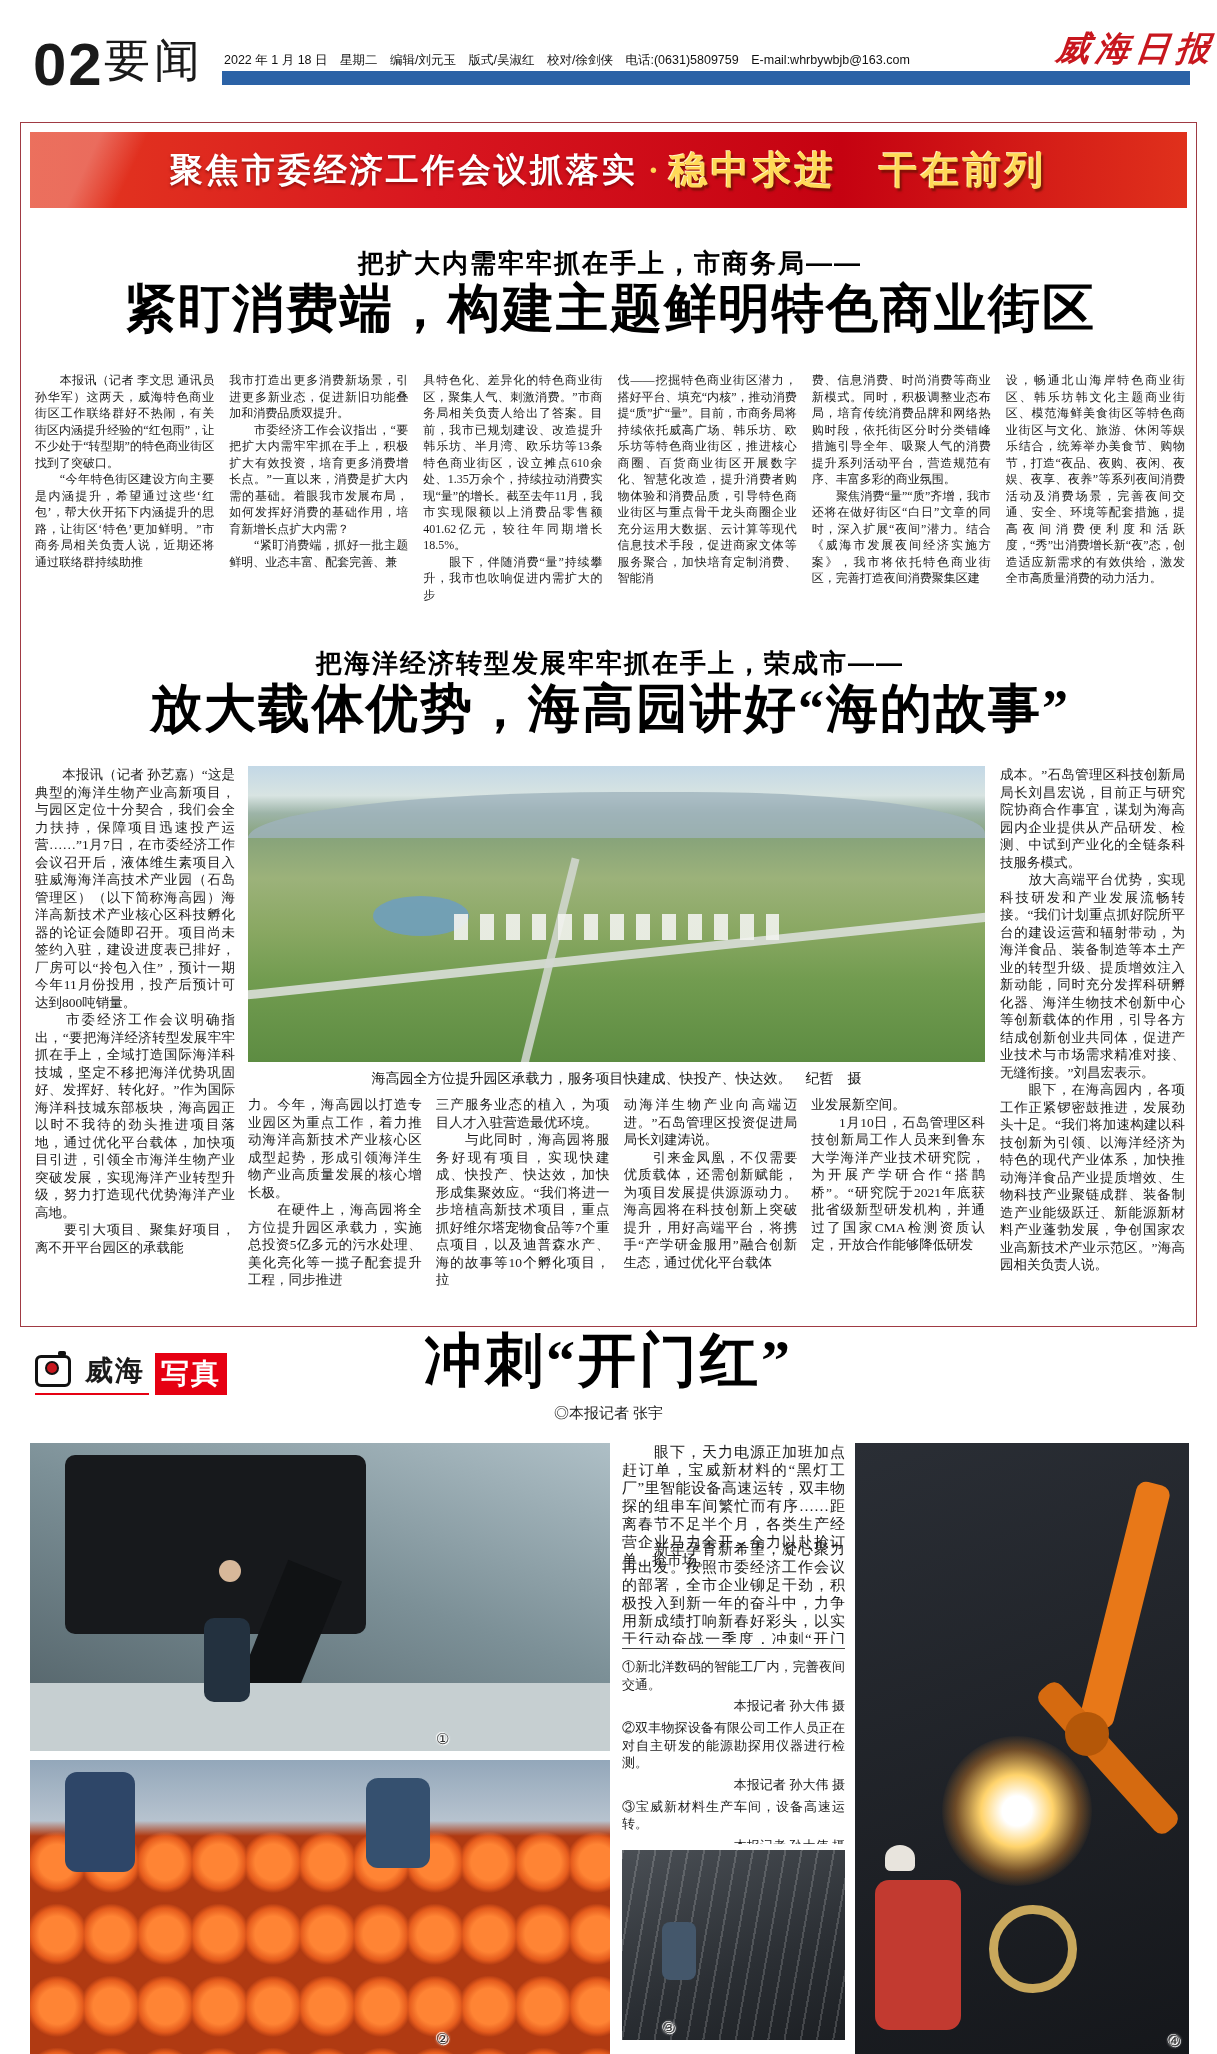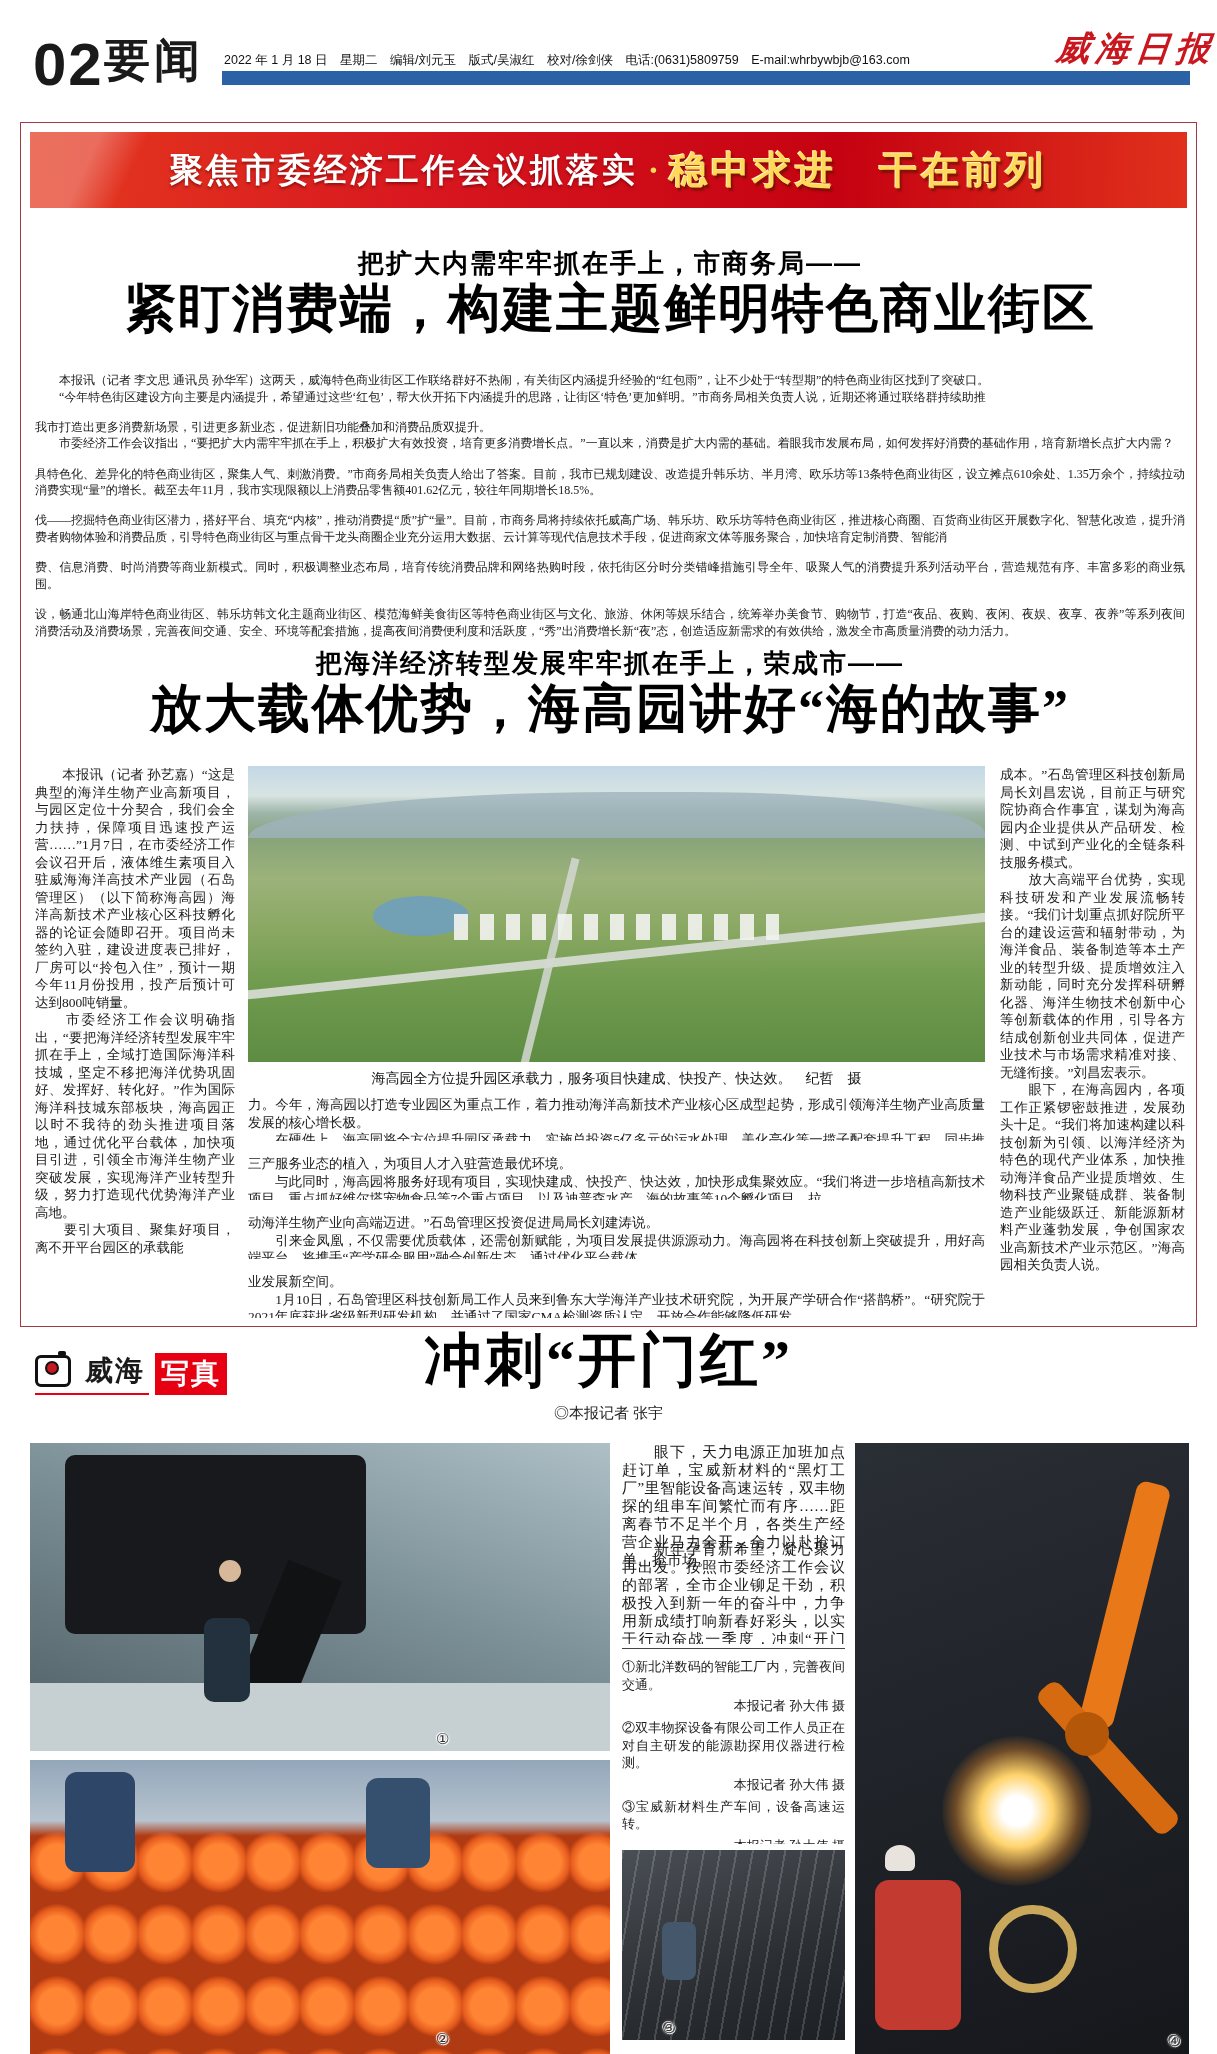--- a/index.html
+++ b/index.html
@@ -1,21 +1,21 @@
 <!DOCTYPE html>
 <html><head>
 <meta charset="utf-8">
 <style>
   html,body{margin:0;padding:0;background:#e9e9e9;}
   #page{position:relative;width:1217px;height:2054px;background:#ffffff;margin:0 auto;
         font-family:"Liberation Serif",serif;color:#1a1a1a;overflow:hidden;}
   .abs{position:absolute;}
   
   .pageno{font-family:"Liberation Sans",sans-serif;font-weight:700;font-size:60px;letter-spacing:2px;}
-  .section{font-family:"Liberation Sans",sans-serif;font-weight:700;font-size:46px;letter-spacing:4px;text-align:right;}
+  .section{font-family:"Liberation Sans",sans-serif;font-weight:400;font-size:46px;letter-spacing:4px;text-align:right;}
   .issue-info{font-family:"Liberation Sans",sans-serif;font-size:12.5px;color:#111;white-space:nowrap;}
   .mast-bar{background:#2b62a6;height:14px;}
   .paper-logo{font-family:"Liberation Serif",serif;font-style:italic;font-weight:700;
               font-size:34px;color:#c8171e;letter-spacing:6px;transform:skewX(-6deg);}
   
   .frame{border:1px solid #a03a43;}
   .banner{background:linear-gradient(92deg,#e4391f 0%,#d8161f 35%,#c50211 70%,#e0311c 100%);
           display:flex;align-items:center;justify-content:center;overflow:hidden;}
   .banner:before{content:"";position:absolute;left:0;top:0;width:100%;height:100%;
           background:linear-gradient(115deg,rgba(255,255,255,.28) 0 6%,transparent 10% 100%);}
@@ -24,21 +24,21 @@
   .banner-dot{color:#ffd957;font-size:34px;font-weight:700;margin:0 10px;}
   .banner-right{font-family:"Liberation Sans",sans-serif;font-weight:700;font-size:38px;color:#ffd957;
           letter-spacing:4px;text-shadow:-1px -1px 0 #fff3c2,2px 3px 2px rgba(96,20,0,.7);}
   
   .kicker{font-family:"Liberation Sans",sans-serif;font-weight:700;font-size:26px;
           letter-spacing:2px;text-align:center;color:#000;}
   .headline{font-family:"Liberation Serif",serif;font-weight:700;font-size:52px;line-height:1.12;
           letter-spacing:2px;text-align:center;color:#000;}
   .bodycol{font-size:12px;line-height:16.5px;text-align:justify;white-space:pre-line;overflow:hidden;}
   .bodycol2{font-size:13.5px;line-height:17.5px;text-align:justify;white-space:pre-line;overflow:hidden;}
-  .cols{display:flex;gap:15px;flex-direction:column;}
+  .cols{display:flex;gap:15px;}
   .cols > div{flex:1;}
   .photo-caption{font-size:14px;text-align:center;color:#111;}
   
   .photo{overflow:hidden;position:absolute;}
   .aerial{background:linear-gradient(180deg,#c3d8e6 0%,#d8e4e2 10%,#9db4a8 16%,#87a37a 24%,
           #9cb27a 38%,#8aa863 55%,#729c50 72%,#5d8c42 100%);}
   .aerial .mount{position:absolute;left:0;top:26px;width:100%;height:46px;background:#9fb3bd;
           border-radius:50% 40% 0 0/100% 90% 0 0;opacity:.8;}
   .aerial .pond{position:absolute;left:17%;top:44%;width:96px;height:40px;background:#6f9ebc;
           border-radius:50%;opacity:.9;}

